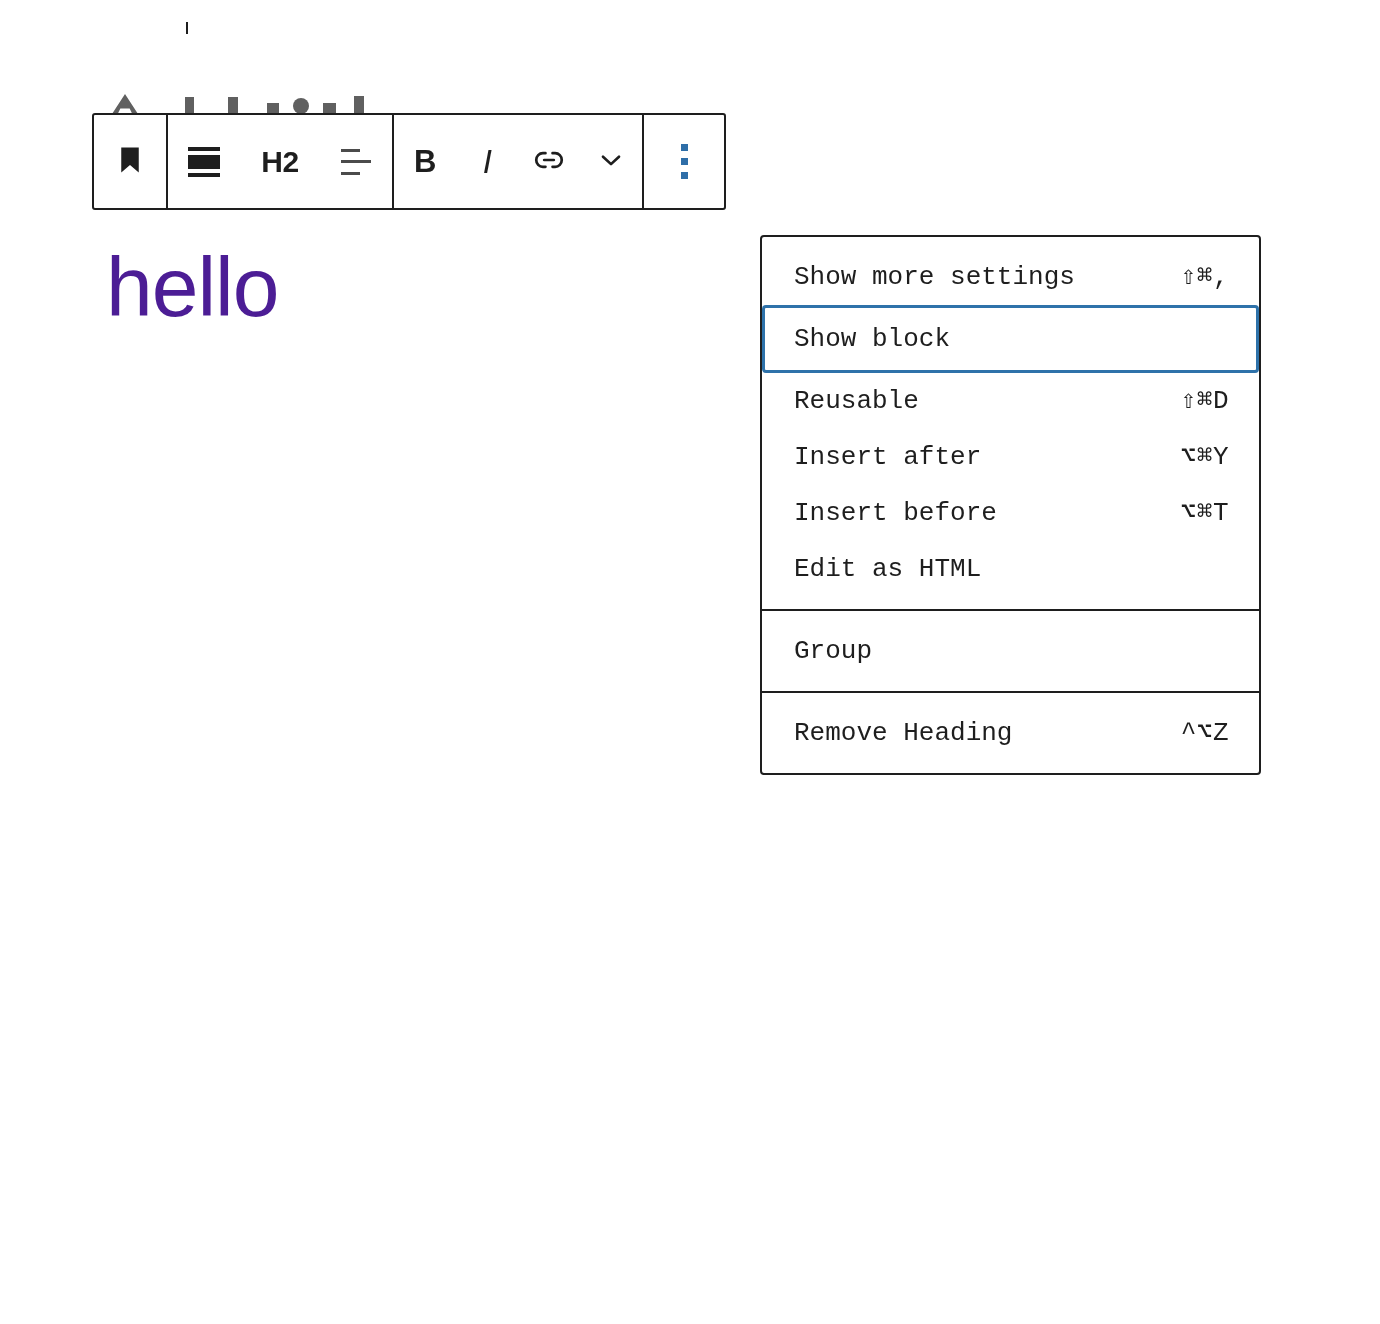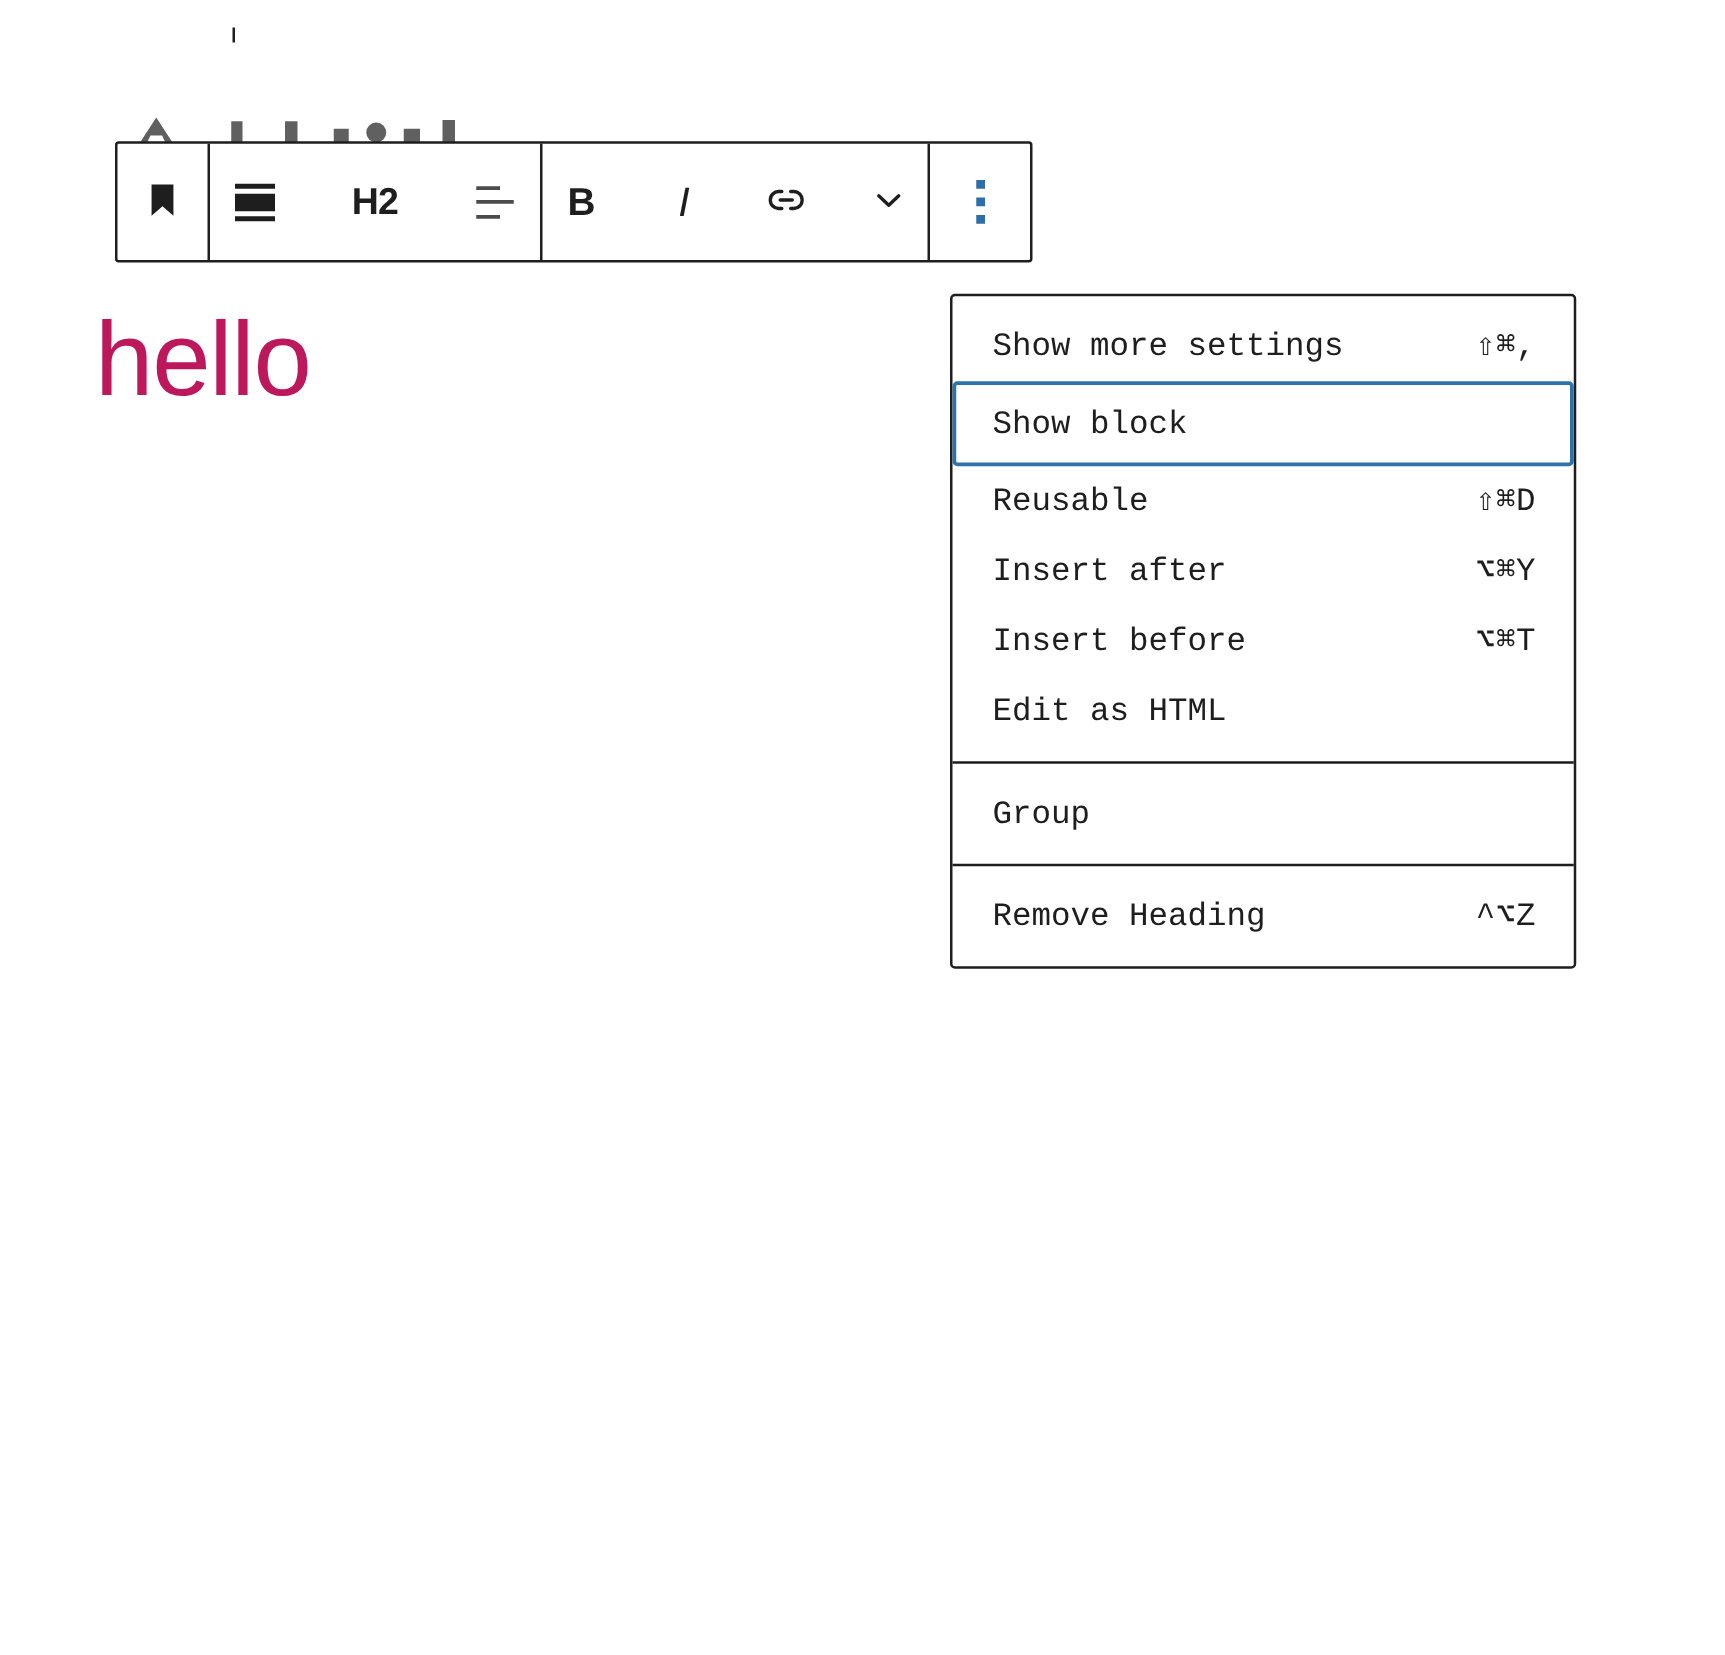--- a/index.html
+++ b/index.html
@@ -62,21 +62,20 @@
     background: #ffffff;
     border: 2px solid #1e1e1e;
     border-radius: 3px;
     box-sizing: border-box;
   }
   .tb-group {
     display: flex;
     align-items: flex-start;
     border-right: 2px solid #1e1e1e;
     box-sizing: border-box;
-    gap: 20px;
   }
   .tb-group:last-child { border-right: none; }
   .tb-btn {
     width: 72px;
     height: 93px;
     display: flex;
     align-items: center;
     justify-content: center;
     background: transparent;
     border: none;
@@ -141,26 +140,26 @@
     height: 3px;
     background: #4b4b4b;
   }
   .icon-align b:nth-child(1) { width: 62%; }
   .icon-align b:nth-child(2) { width: 100%; }
   .icon-align b:nth-child(3) { width: 62%; }
 
   
   .post-heading {
     position: absolute;
-    left: 76px;
+    left: 106px;
     top: 243px;
     font-size: 84px;
     line-height: 1.05;
     font-weight: normal;
-    color: #be185d;
+    color: #4c1d95;
     margin: 0;
     letter-spacing: -1px;
   }
 
   
   .block-menu {
     position: absolute;
     left: 760px;
     top: 235px;
     width: 501px;

